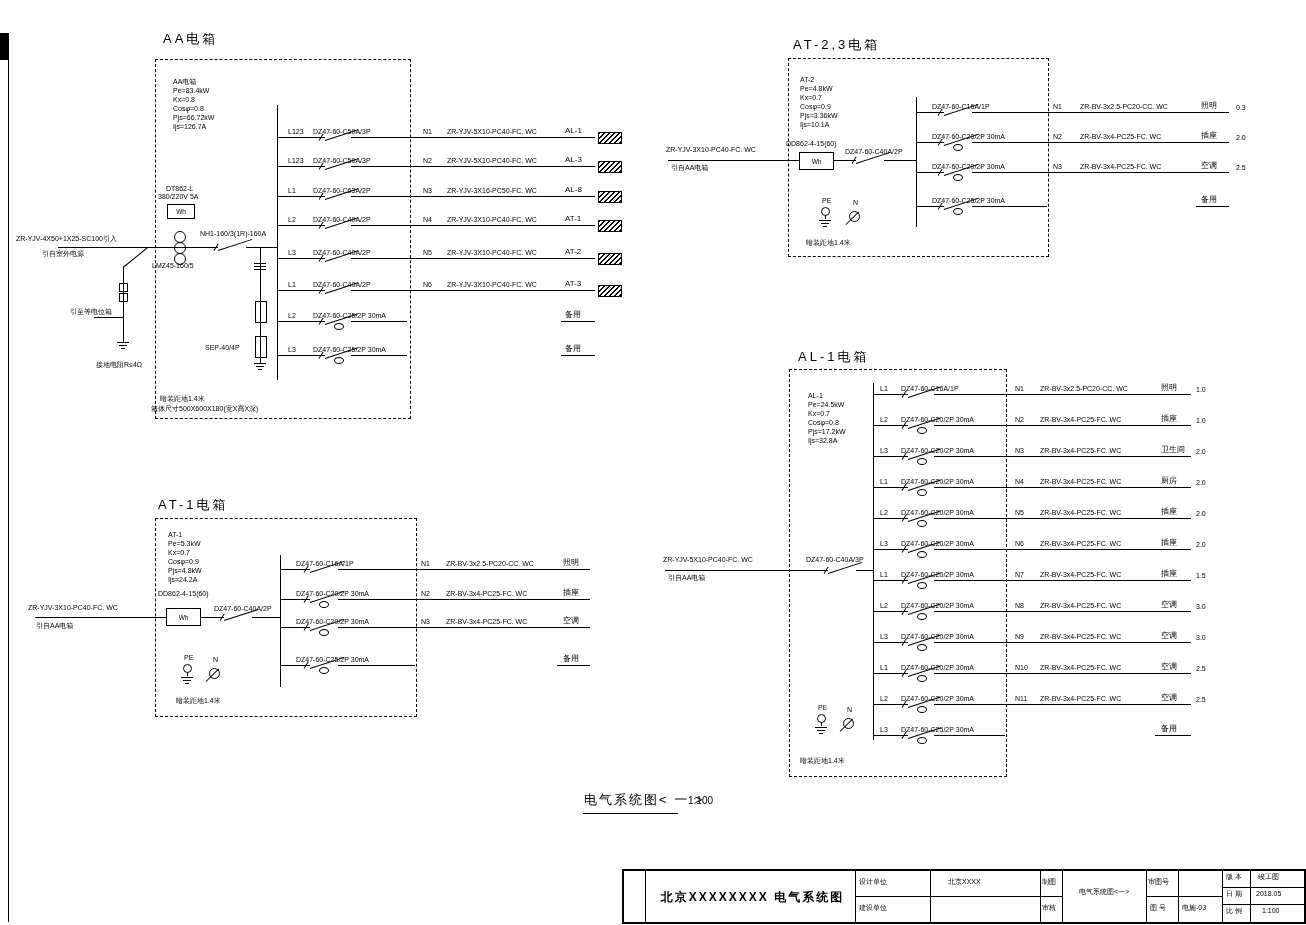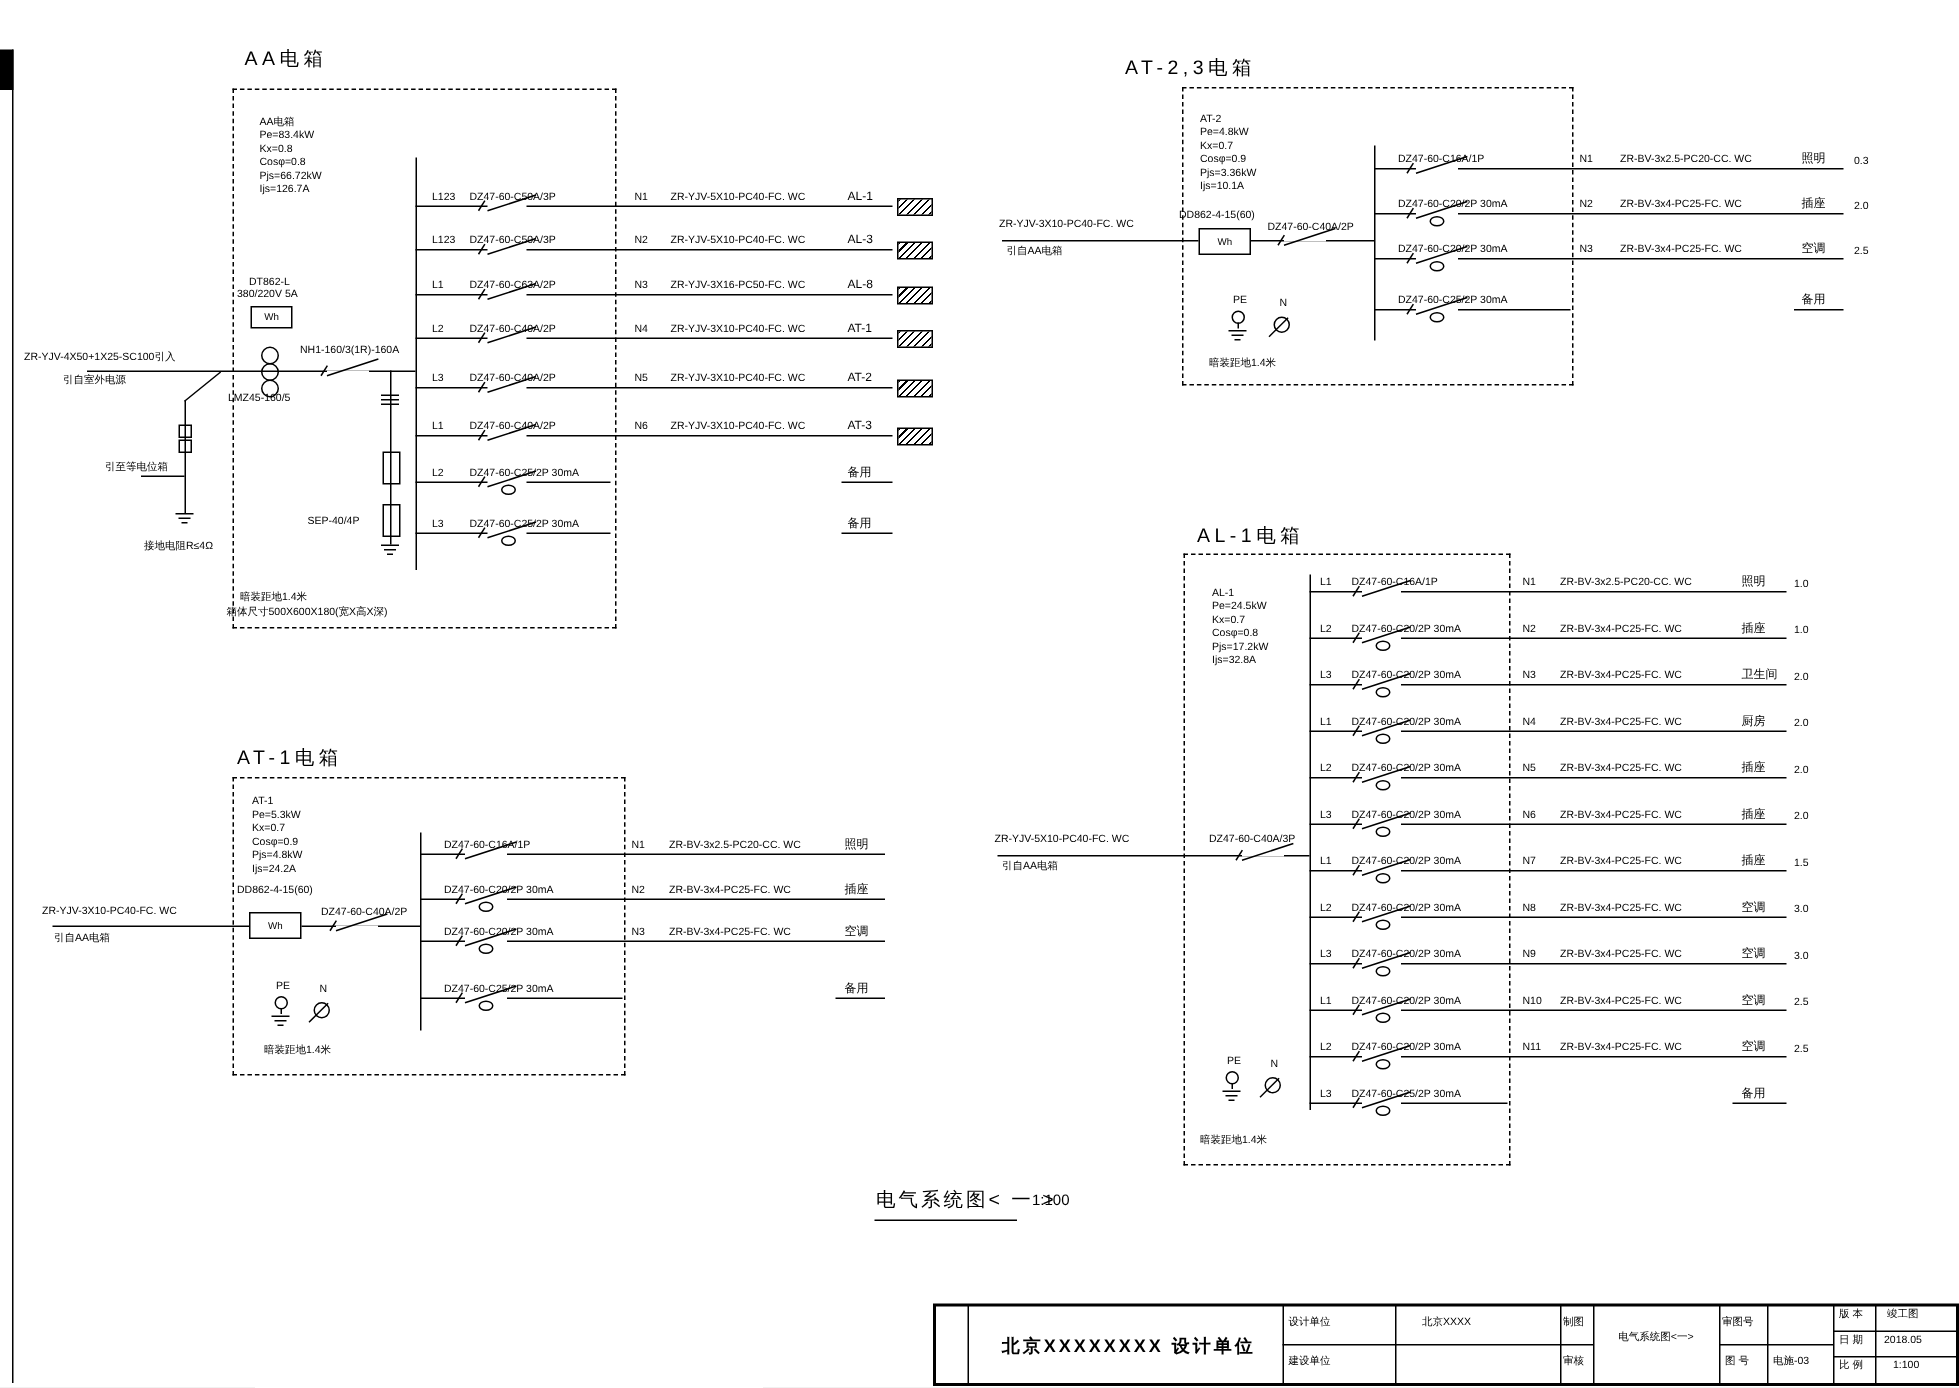--- a/index.html
+++ b/index.html
@@ -29,21 +29,21 @@
 <div id="canvas">
 
   <div class="ln" style="left:8px;top:33px;width:1px;height:889px"></div>
   <div class="ln" style="left:0;top:33px;width:9px;height:27px"></div>
 
   <div class="caption" style="left:584px;top:791px">电气系统图&lt; 一 &gt;</div>
   <div class="ln" style="left:583px;top:813px;width:95px;height:1px"></div>
   <div class="capscale" style="left:688px;top:795px">1:100</div>
 
   <div class="tb-outer" style="left:622px;top:869px;width:680px;height:51px"></div>
-  <div class="company" style="left:655px;top:889px;width:195px">北京XXXXXXXX 设计单位</div>
+  <div class="company" style="left:655px;top:889px;width:195px">北京XXXXXXXX 电气系统图</div>
 <div class="dashed" style="left: 155px; top: 59px; width: 254px; height: 358px;"></div>
     <div class="ptitle" style="left: 163px; top: 32px;">AA电箱</div>
     <div class="lbl" style="left: 173px; top: 78px;">AA电箱</div>
     <div class="lbl" style="left: 173px; top: 87px;">Pe=83.4kW</div>
     <div class="lbl" style="left: 173px; top: 96px;">Kx=0.8</div>
     <div class="lbl" style="left: 173px; top: 105px;">Cosφ=0.8</div>
     <div class="lbl" style="left: 173px; top: 114px;">Pjs=66.72kW</div>
     <div class="lbl" style="left: 173px; top: 123px;">Ijs=126.7A</div>
     <div class="ln" style="left: 58px; top: 247px; width: 219px; height: 1px;"></div>
     <div class="lbl" style="left: 16px; top: 235px;">ZR-YJV-4X50+1X25-SC100引入</div>
@@ -154,21 +154,21 @@
     <div class="ln" style="left: 123px; top: 267px; width: 1px; height: 75px;"></div>
     <div class="rect" style="left: 119px; top: 283px; width: 7px; height: 7px;"></div>
     <div class="rect" style="left: 119px; top: 293px; width: 7px; height: 7px;"></div>
     <div class="ln" style="left: 94px; top: 317px; width: 29px; height: 1px;"></div>
     <div class="lbl" style="left: 70px; top: 308px;">引至等电位箱</div>
     <div class="ln" style="left: 117px; top: 342px; width: 12px; height: 1px;"></div>
     <div class="ln" style="left: 119px; top: 345px; width: 8px; height: 1px;"></div>
     <div class="ln" style="left: 121px; top: 348px; width: 4px; height: 1px;"></div>
     <div class="lbl" style="left: 96px; top: 361px;">接地电阻R≤4Ω</div>
     <div class="dashed" style="left: 788px; top: 58px; width: 259px; height: 197px;"></div>
-    <div class="ptitle" style="left: 750px; top: 38px;">AT-2,3电箱</div>
+    <div class="ptitle" style="left: 793px; top: 38px;">AT-2,3电箱</div>
     <div class="lbl" style="left: 800px; top: 76px;">AT-2</div>
     <div class="lbl" style="left: 800px; top: 85px;">Pe=4.8kW</div>
     <div class="lbl" style="left: 800px; top: 94px;">Kx=0.7</div>
     <div class="lbl" style="left: 800px; top: 103px;">Cosφ=0.9</div>
     <div class="lbl" style="left: 800px; top: 112px;">Pjs=3.36kW</div>
     <div class="lbl" style="left: 800px; top: 121px;">Ijs=10.1A</div>
     <div class="ln" style="left: 668px; top: 160px; width: 248px; height: 1px;"></div>
     <div class="lbl" style="left: 666px; top: 146px;">ZR-YJV-3X10-PC40-FC. WC</div>
     <div class="lbl" style="left: 671px; top: 164px;">引自AA电箱</div>
     <div class="lbl" style="left: 786px; top: 140px;">DD862-4-15(60)</div>

